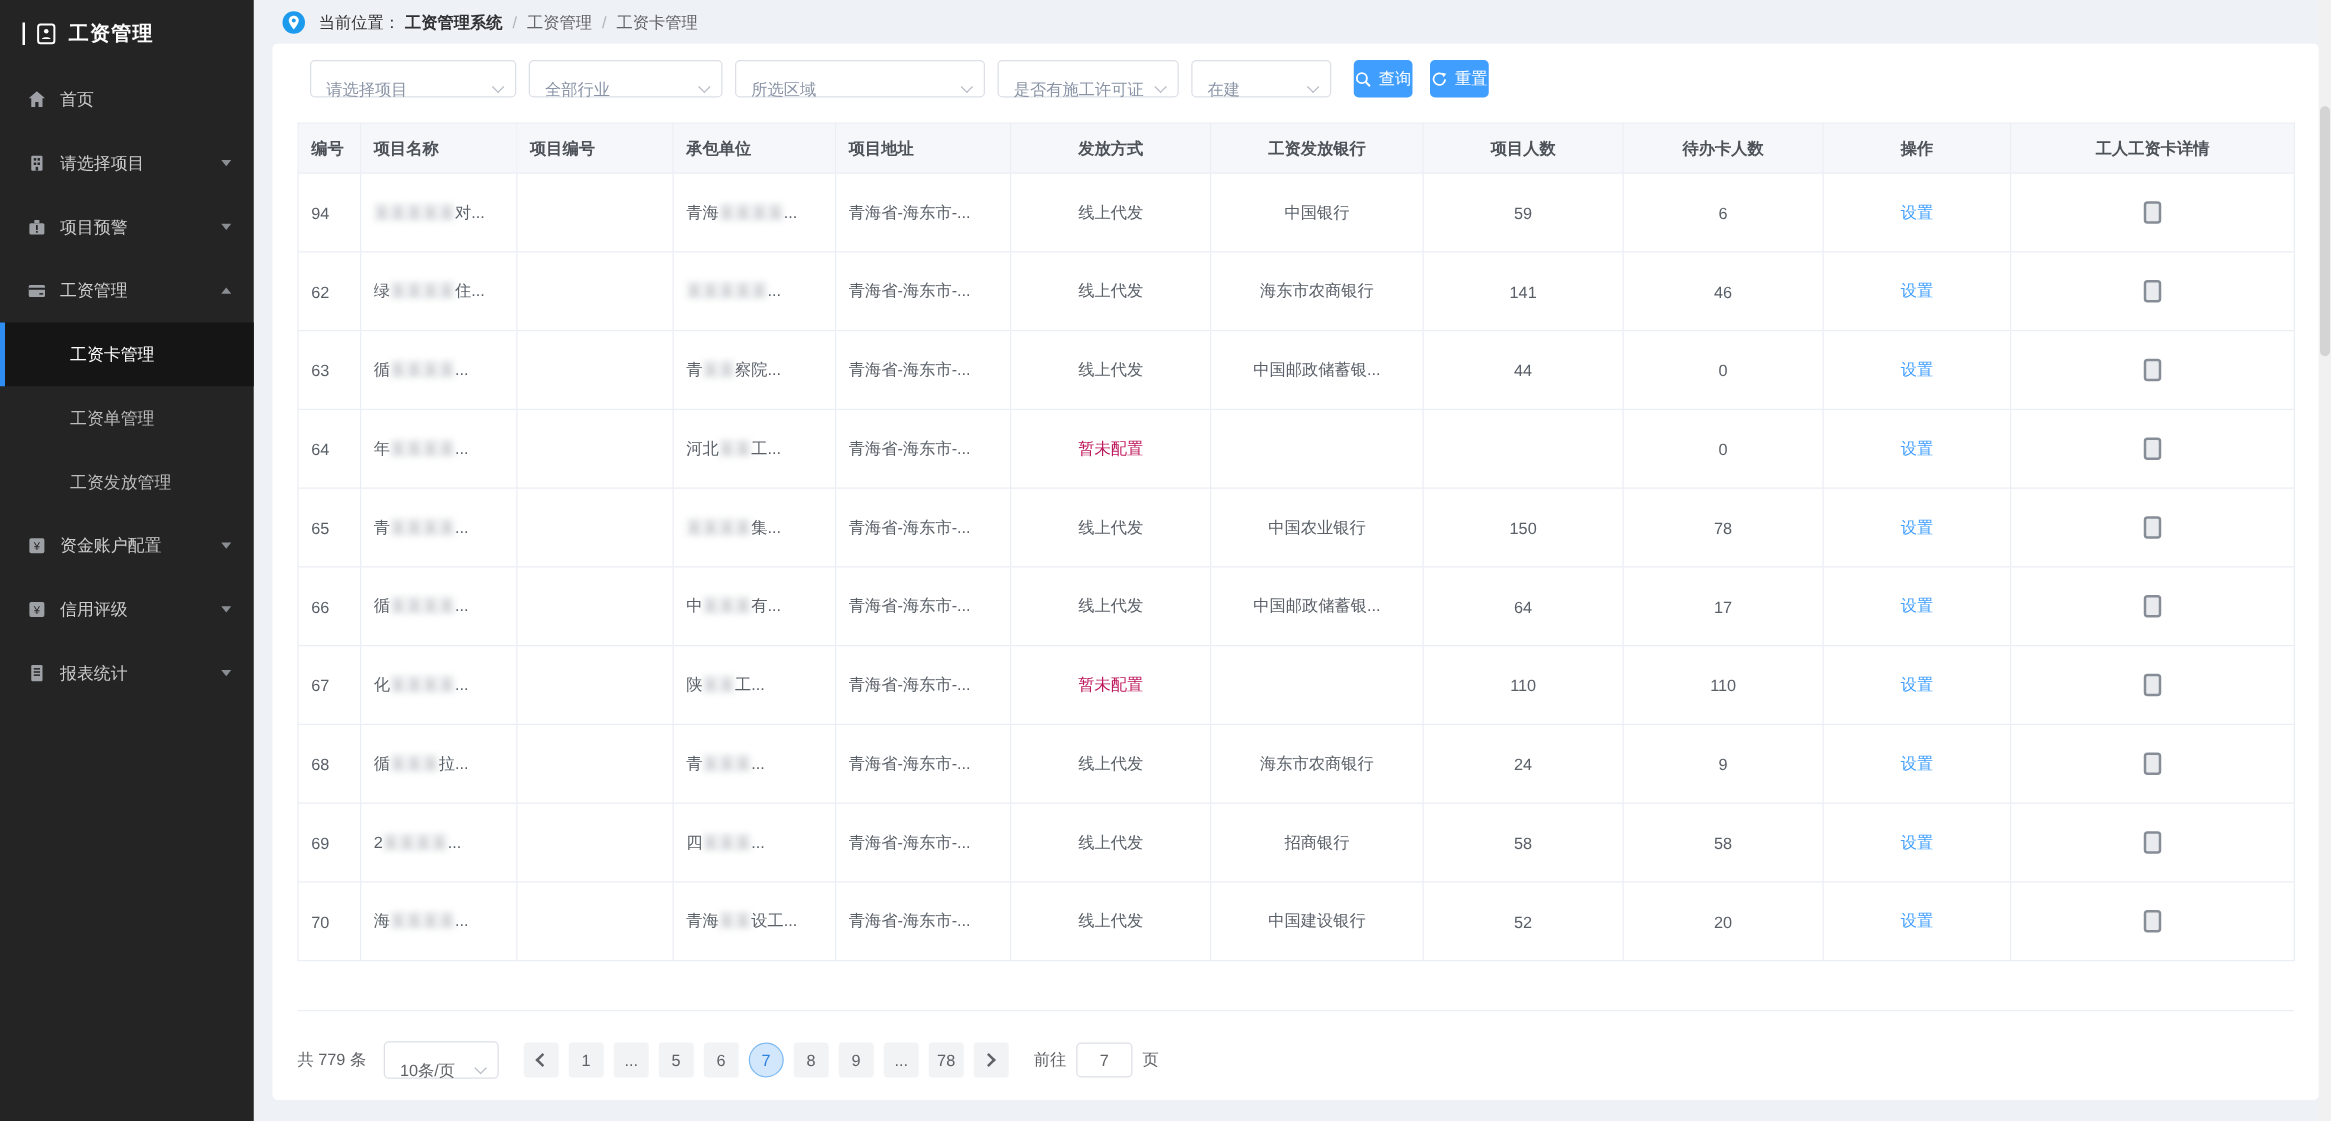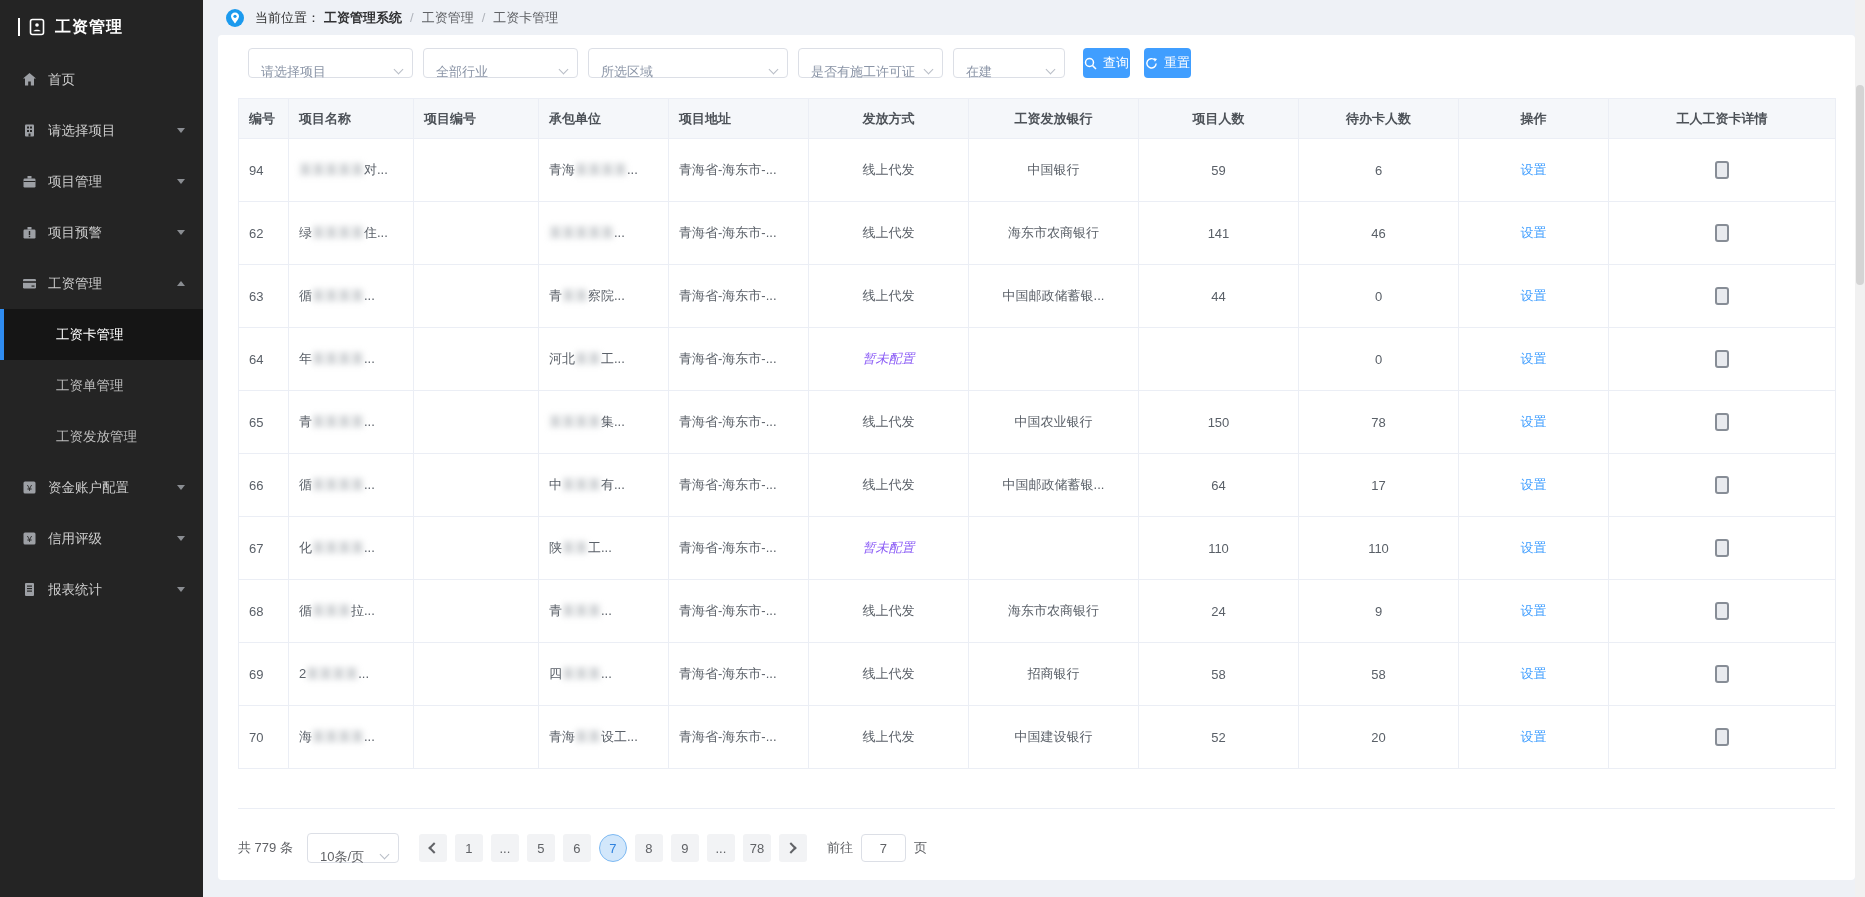--- a/index.html
+++ b/index.html
@@ -58,21 +58,21 @@
   .table-wrap { margin-top:20px; }
   table { width:100%; border-collapse:collapse; table-layout:fixed; }
   th, td { border:1px solid #ebeef5; border-top:none; font-size:13px; overflow:hidden;
     white-space:nowrap; text-overflow:ellipsis; }
   th { background:#f5f7fa; height:40px; color:#4d5258; font-weight:bold; padding:0 10px;
     border-top:1px solid #ebeef5; }
   td { height:63px; color:#5a6068; padding:0 10px; background:#fff; }
   th.al, td.al { text-align:left; }
   th.ac, td.ac { text-align:center; }
   .blur { filter:blur(3px); color:#9aa0a6; }
-  .method-cell.unset { color:#8b5cf6;font-style:italic; }
+  .method-cell.unset { color:#be185d; }
   .settings-link { color:#409eff; cursor:pointer; }
   .detail-icon { display:inline-block; width:14px; height:18px; border:2px solid #878d96;
     border-radius:3px; background:#e9ebef; vertical-align:middle; cursor:pointer; }
   .filler { height:40px; border-bottom:1px solid #ebeef5; }
 
   
   .pagination { display:flex; align-items:center; margin-top:24px; font-size:13px; color:#606266; }
   .pg-total { margin-right:14px; }
   .pg-size { width:92px; margin-right:16px; color:#606266; }
   .pg-btn { min-width:28px; height:28px; background:#f2f3f5; border-radius:3px;
@@ -124,31 +124,20 @@
           <rect x="8" y="3.5" width="2" height="2" fill="#242424"></rect>
           <rect x="5" y="7" width="2" height="2" fill="#242424"></rect>
           <rect x="8" y="7" width="2" height="2" fill="#242424"></rect>
           <rect x="6.5" y="10.5" width="2" height="3" fill="#242424"></rect>
         </svg>
     </span>
     <span class="mi-label">请选择项目</span>
     <span class="caret"></span>
   </div>
 
-  <div class="menu-item">
-    <span class="mi-icon">
-      <svg width="15" height="15" viewBox="0 0 15 15">
-          <rect x="5.5" y="2" width="4" height="2.5" fill="#9da0a5"></rect>
-          <rect x="1.5" y="4.5" width="12" height="9" rx="1.2" fill="#9da0a5"></rect>
-          <rect x="1.5" y="7" width="12" height="1" fill="#242424"></rect>
-        </svg>
-    </span>
-    <span class="mi-label">项目管理</span>
-    <span class="caret"></span>
-  </div>
 
   <div class="menu-item">
     <span class="mi-icon">
       <svg width="15" height="15" viewBox="0 0 15 15">
           <rect x="5.5" y="2" width="4" height="2.5" fill="#9da0a5"></rect>
           <rect x="1.5" y="4.5" width="12" height="9" rx="1.2" fill="#9da0a5"></rect>
           <rect x="6.8" y="6" width="1.4" height="4" fill="#242424"></rect>
           <rect x="6.8" y="10.8" width="1.4" height="1.4" fill="#242424"></rect>
         </svg>
     </span>

